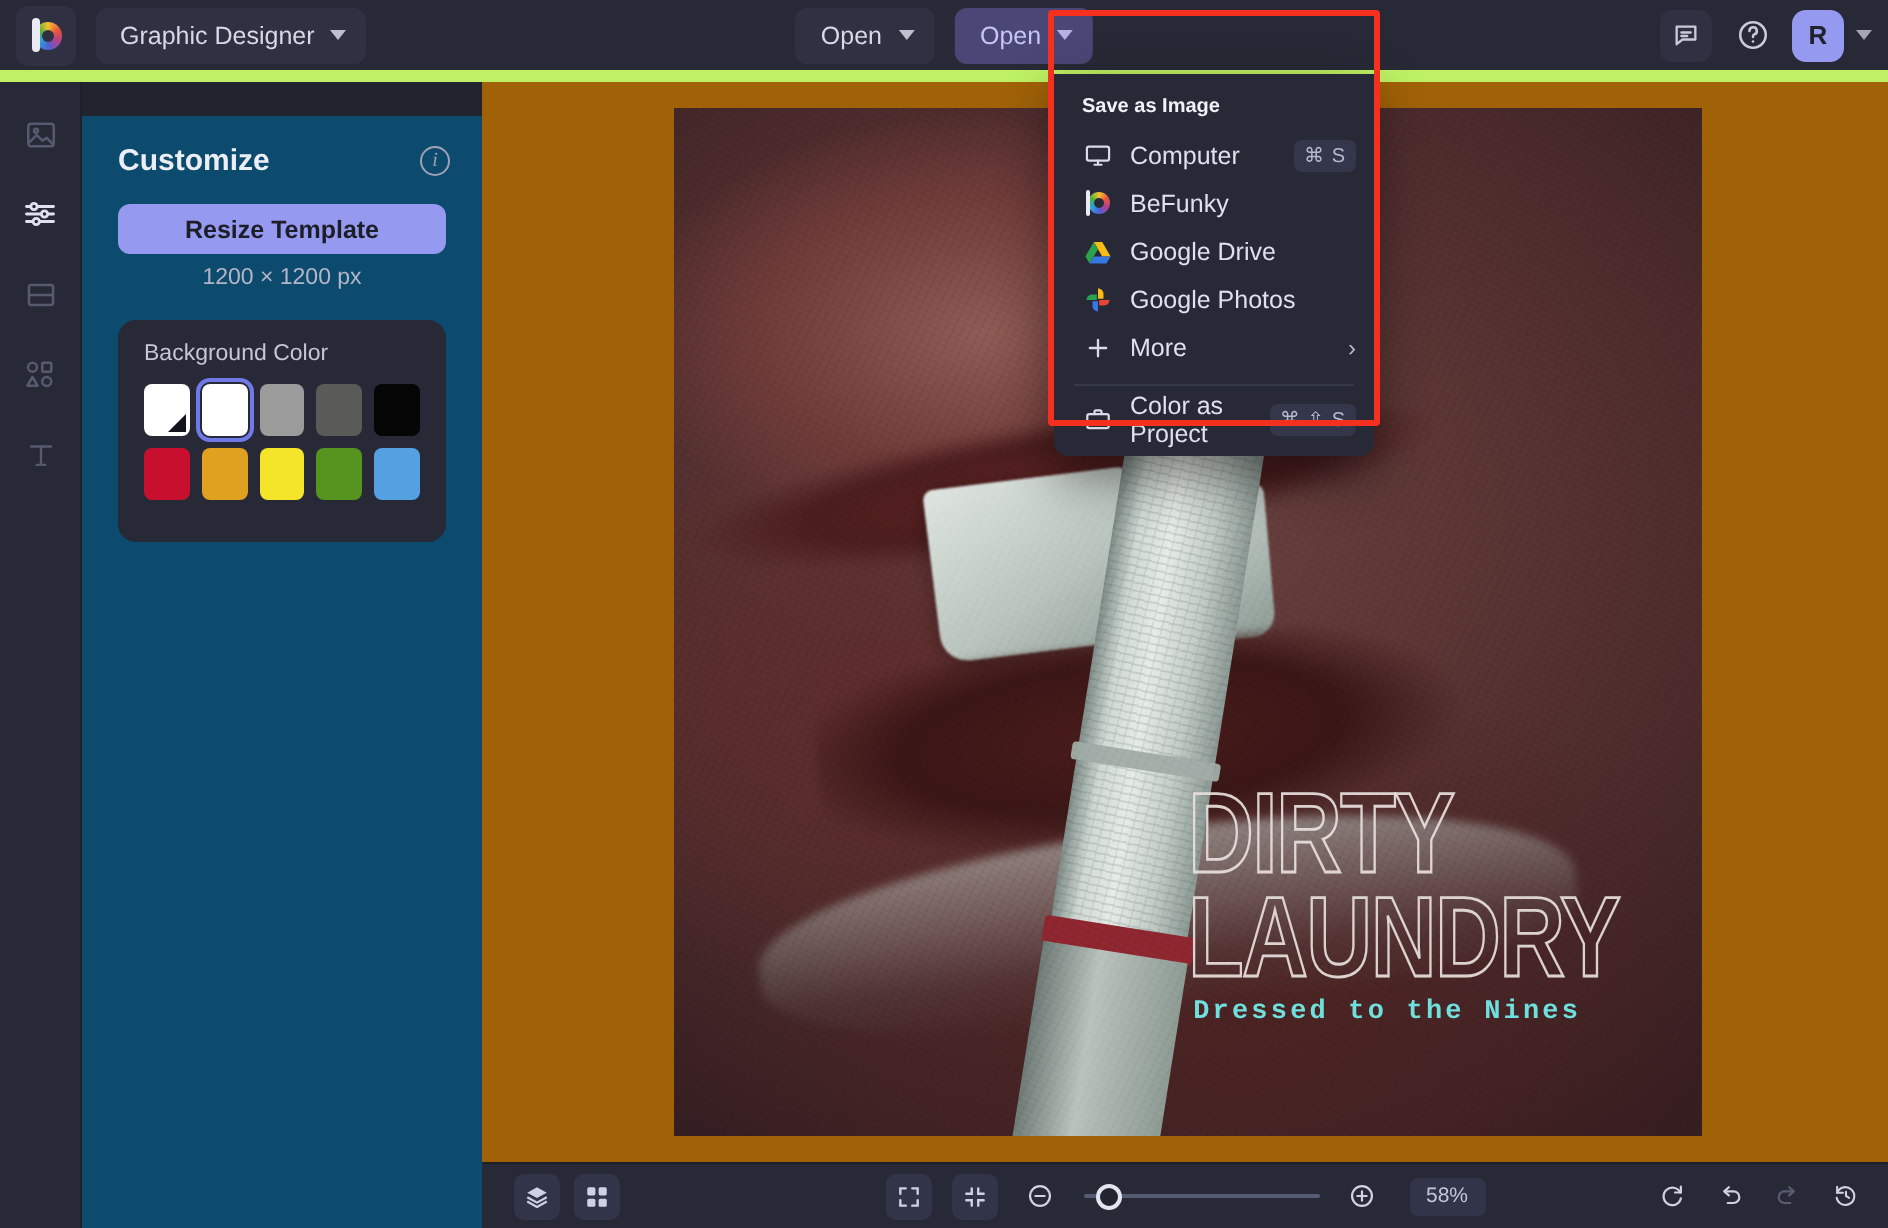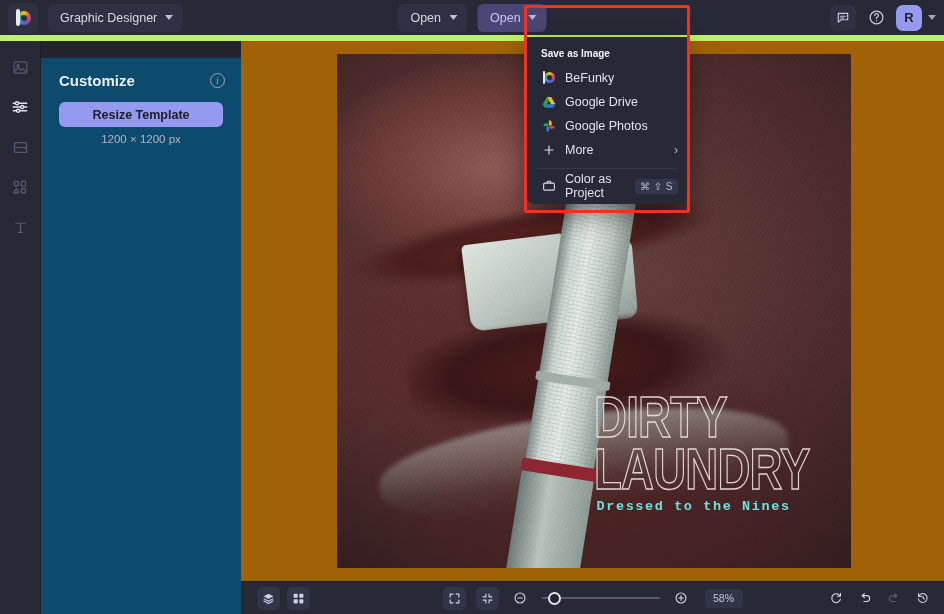--- a/index.html
+++ b/index.html
@@ -374,20 +374,39 @@
   </div>
 
   <div id="panel">
     <div class="panel-head">
       <div class="panel-title">Customize</div>
       <div class="info-i">i</div>
     </div>
     <div class="resize-btn">Resize Template</div>
     <div class="dims">1200 × 1200 px</div>
 
+    <div class="bg-card">
+      <div class="bg-label">Background Color</div>
+      <div class="sw-row">
+        <div class="sw" style="background:#ffffff">
+          <span class="tri"></span>
+        </div>
+        <div class="sw sel" style="background:#ffffff"></div>
+        <div class="sw" style="background:#9b9b9b"></div>
+        <div class="sw" style="background:#5a5a57"></div>
+        <div class="sw" style="background:#050505"></div>
+      </div>
+      <div class="sw-row">
+        <div class="sw" style="background:#c8102e"></div>
+        <div class="sw" style="background:#e0a020"></div>
+        <div class="sw" style="background:#f5e52a"></div>
+        <div class="sw" style="background:#57941f"></div>
+        <div class="sw" style="background:#54a0e0"></div>
+      </div>
+    </div>
   </div>
 
   <div id="stage">
     <div id="canvas">
       <div class="art">
         <div class="base"></div>
         <div class="lipband"></div>
         <div class="tooth1"></div>
         <div class="tooth2"></div>
         <div class="mouth"></div>
@@ -481,20 +500,30 @@
             <path d="M4.4 4.2v5h5"></path>
             <path d="M12 8.5V12l2.6 1.6"></path>
         </svg>
       </div>
     </div>
   </div>
 
   <div id="save-menu">
     <div class="menu-section">Save as Image</div>
 
+    <div class="menu-item">
+      <span class="mi-icon">
+        <svg width="14" height="14" viewBox="0 0 24 24" fill="none" stroke="#d9dbe6" stroke-width="1.9">
+          <rect x="2.5" y="4" width="19" height="12" rx="1.8"></rect>
+          <path d="M9 19.5h6M12 16v3.5" stroke-linecap="round"></path>
+        </svg>
+      </span>
+      <span class="mi-label">Computer</span>
+      <span class="mi-kbd">⌘ S</span>
+    </div>
 
     <div class="menu-item">
       <span class="mi-icon">
         <span style="position:relative;display:inline-block;width:14px;height:14px;">
           <span style="position:absolute;left:2px;top:1px;width:11px;height:11px;border-radius:50%;background:conic-gradient(#f2c230,#e8543f,#b0418f,#4d61d6,#2aa8d8,#4fae3f,#f2c230);"></span>
           <span style="position:absolute;left:5px;top:4px;width:5px;height:5px;border-radius:50%;background:#272936;"></span>
           <span style="position:absolute;left:1px;top:0;width:2.6px;height:13px;border-radius:2px;background:#e9eaf2;"></span>
         </span>
       </span>
       <span class="mi-label">BeFunky</span>

